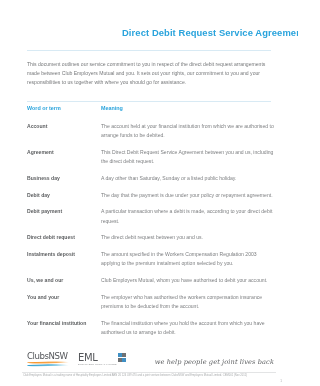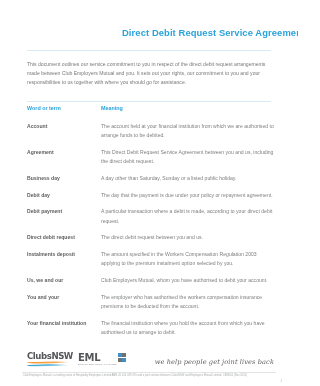--- a/index.html
+++ b/index.html
@@ -153,21 +153,21 @@
     align-items: flex-end;
     gap: 9px;
   }
   .clubsnsw {
     position: relative;
     width: 42px;
   }
   .clubsnsw-word {
     font-family: "DejaVu Sans", sans-serif;
     font-size: 8.6px;
-    font-weight: 700;
+    font-weight: 400;
     color: #54565a;
     letter-spacing: -0.45px;
     line-height: 9px;
     white-space: nowrap;
   }
   .clubsnsw-swoosh {
     position: relative;
     height: 5px;
     width: 42px;
     margin-top: 0px;
@@ -191,21 +191,21 @@
     clip-path: polygon(0 40%, 100% 0, 100% 60%, 0 100%);
   }
   .eml {
     display: flex;
     align-items: flex-start;
     gap: 1.5px;
   }
   .eml-word {
     font-family: "DejaVu Sans", sans-serif;
     font-size: 10px;
-    font-weight: 700;
+    font-weight: 400;
     color: #54565a;
     letter-spacing: -0.3px;
     line-height: 10px;
   }
   .eml-sub {
     font-size: 2.3px;
     color: #8b8d8f;
     letter-spacing: 0.2px;
     line-height: 3px;
     margin-top: 0.5px;

